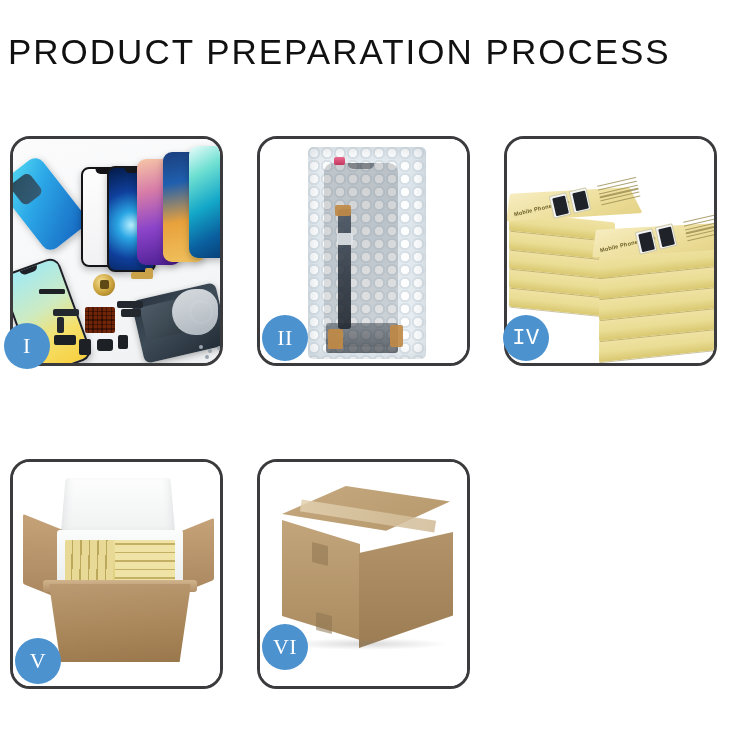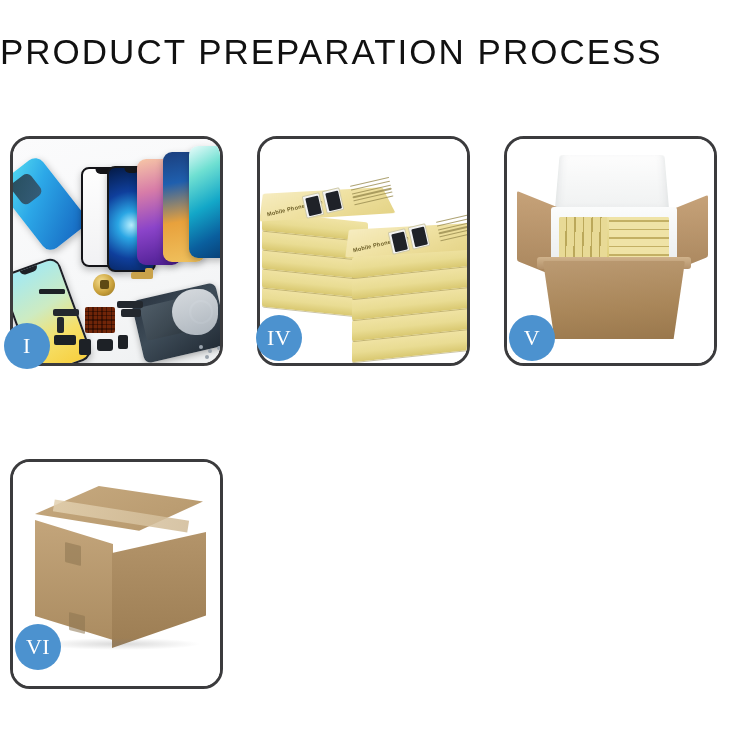--- a/index.html
+++ b/index.html
@@ -1,21 +1,21 @@
 <!DOCTYPE html>
 <html><head>
 <meta charset="utf-8">
 <style>
   html,body{margin:0;padding:0;}
   body{
     width:750px;height:750px;background:#ffffff;
     font-family:"Liberation Sans",sans-serif;
     overflow:hidden;position:relative;
   }
-  .page{width:646px;height:750px;position:relative;}
+  .page{width:646px;height:750px;position:relative;padding-left:8px;}
 
   
   .header{text-align:center;padding-top:34px;}
   .title{
     font-size:35px;font-weight:500;letter-spacing:2.0px;
     color:#111111;line-height:1.05;white-space:nowrap;
     font-family:"Liberation Sans",sans-serif;
   }
   .subtitle{
     font-size:15.5px;font-weight:400;color:#1b1b1b;
@@ -47,21 +47,21 @@
   }
   .badge{
     position:absolute;left:-9px;bottom:-6px;
     width:46px;height:46px;border-radius:50%;
     background:#4c92cf;
     display:flex;align-items:center;justify-content:center;
     color:#ffffff;font-family:"Liberation Serif",serif;
     font-size:22px;letter-spacing:.5px;
     z-index:6;
   }
-  .panel.p4 .badge{left:-4px;bottom:2px;}
+  .panel.p4 .badge{left:-4px;bottom:2px;font-family:Liberation Mono, monospace;}
   .panel.p2 .badge{left:2px;bottom:2px;}
   .panel.p3 .badge{left:2px;bottom:2px;}
   .panel.p5 .badge{left:2px;bottom:2px;}
   .panel.p6 .badge{left:2px;bottom:16px;}
 
   
   .p1 .scene{background:linear-gradient(160deg,#fbfbfc 0%,#f6f7f8 60%,#eef0f1 100%);}
   .phone{position:absolute;border-radius:9px;box-shadow:0 3px 7px rgba(0,0,0,.25);}
   .ph-back{
     left:4px;top:22px;width:52px;height:86px;
@@ -415,20 +415,35 @@
           <i style="left:0;top:0"></i>
             <i style="left:9px;top:4px"></i>
           <i style="left:18px;top:1px"></i>
             <i style="left:6px;top:10px"></i>
         </div>
         <div class="tool"></div>
       </div>
       <div class="badge">I</div>
     </div>
 
+    <div class="panel p2">
+      <div class="scene">
+        <div class="bubble-bag">
+          <div class="lcd"></div>
+          <div class="flexcable"></div>
+          <div class="ic-chip"></div>
+          <div class="conn c1"></div>
+          <div class="bot-parts"></div>
+          <div class="conn c2"></div>
+          <div class="conn c3"></div>
+          <div class="pinkdot"></div>
+        </div>
+      </div>
+      <div class="badge">II</div>
+    </div>
 
 
     <div class="panel p4">
       <div class="scene">
         <div class="stackwrap">
           <div class="ybox sl sl5"></div>
           <div class="ybox sl sl4"></div>
           <div class="ybox sl sl3"></div>
           <div class="ybox sl sl2"></div>
           <div class="ybox sl sl1"></div>

